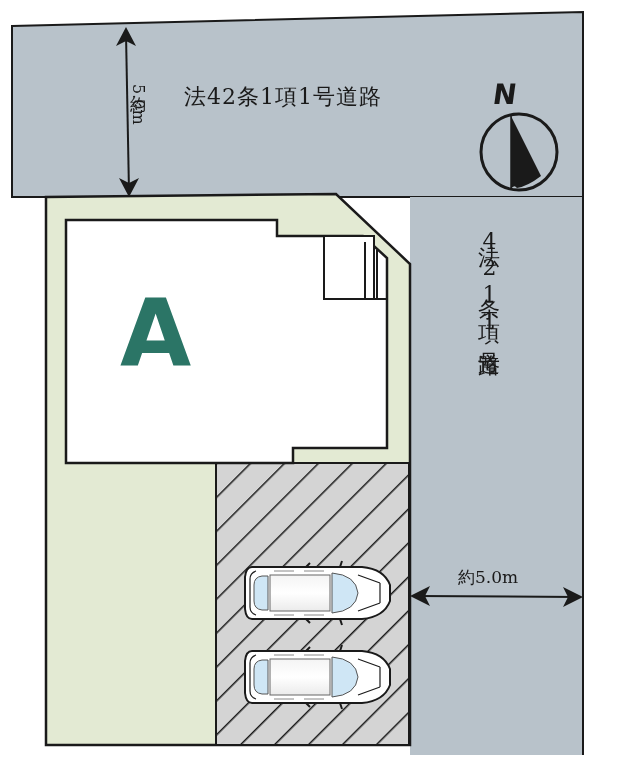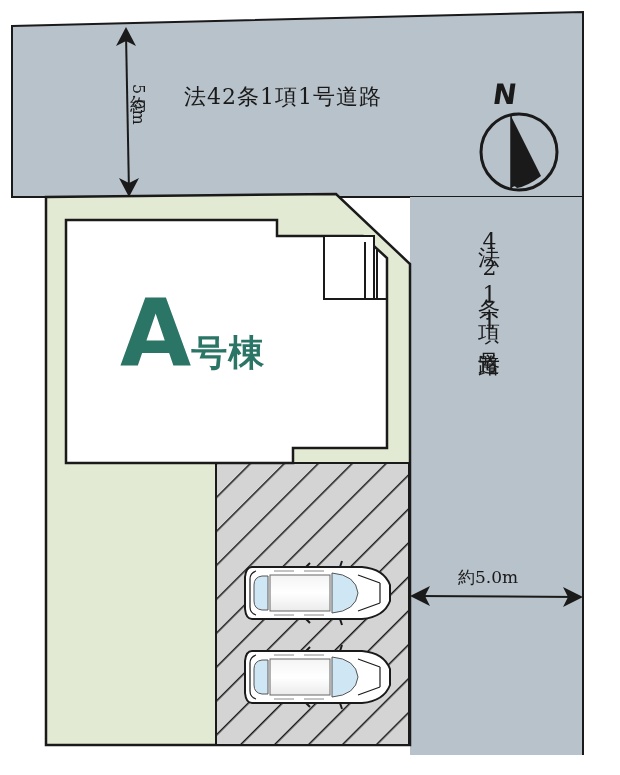--- a/index.html
+++ b/index.html
@@ -95,14 +95,13 @@
   </g>
 </svg>
 
 <div class="lbl road-top-label">法42条1項1号道路</div>
 <div class="lbl road-right-label">法42条1項1号道路</div>
 <div class="lbl dim-top">約5.0m</div>
 <div class="lbl dim-right">約5.0m</div>
 <div class="lbl north-letter">N</div>
 <div class="lbl bldg-label">
   <span class="bldg-letter">A</span>
-  <span class="bldg-suffix">号棟</span>
 </div>
 
 </body></html>

